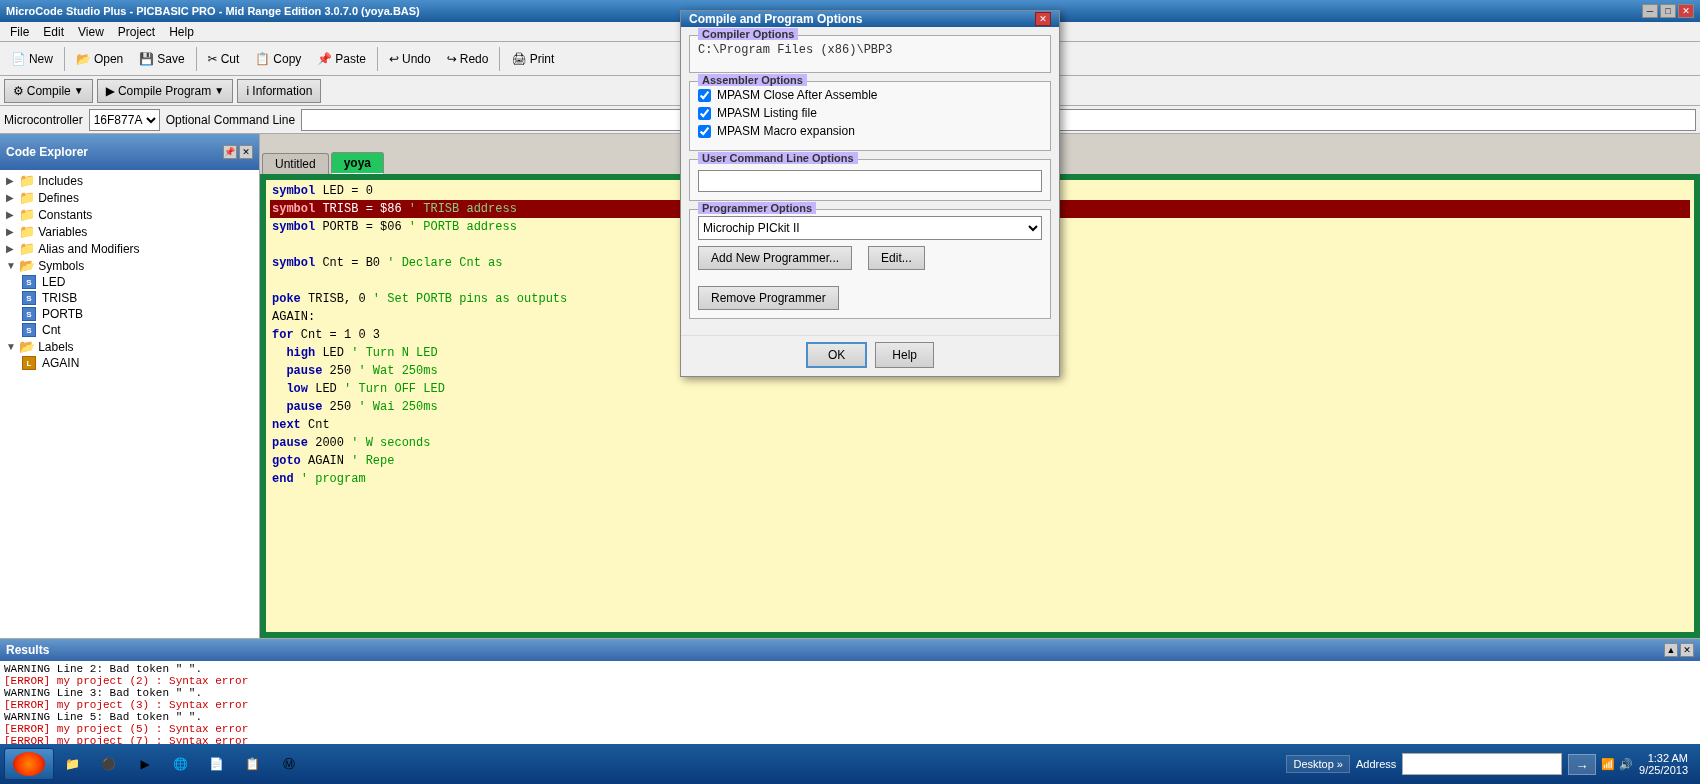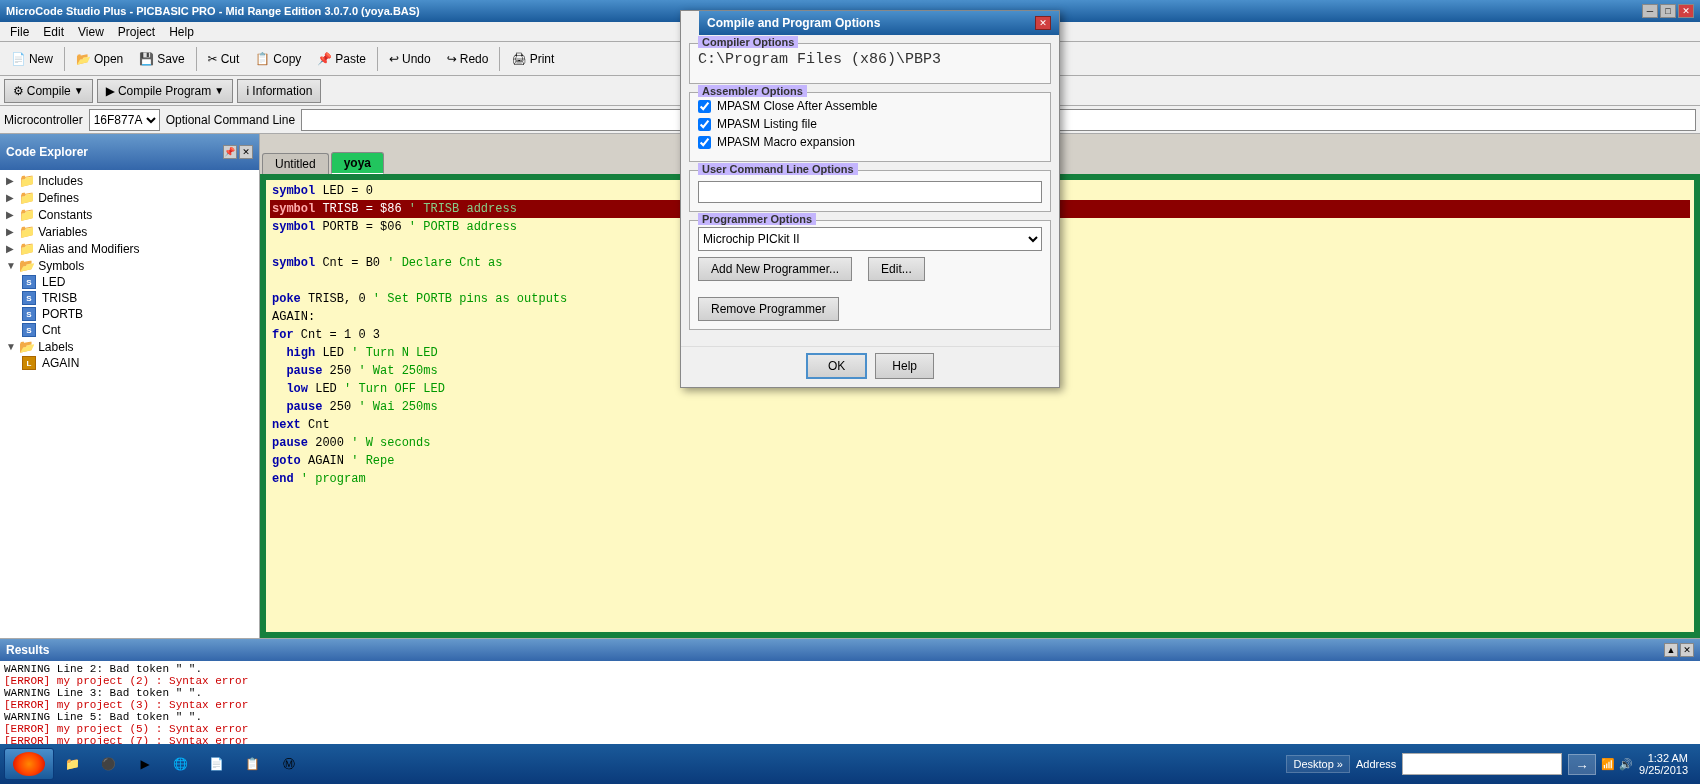--- a/index.html
+++ b/index.html
@@ -327,24 +327,23 @@
       box-shadow: 3px 3px 8px rgba(0,0,0,0.4);
       pointer-events: all;
     }
     .dialog-title {
       background: linear-gradient(to bottom, #4a8fcb, #1a5a9a);
       color: white;
       padding: 4px 8px;
       display: flex;
       align-items: center;
       justify-content: space-between;
-      height: 24px;
+      height: 16px;
       font-size: 12px;
       font-weight: bold;
-      margin-left: 18px;
     }
     .dialog-close {
       width: 16px; height: 14px;
       background: #d04040;
       border: 1px solid #802020;
       color: white;
       font-size: 9px;
       cursor: pointer;
       display: flex; align-items: center; justify-content: center;
     }
@@ -361,21 +360,21 @@
       top: -8px;
       left: 8px;
       background: #c4b5fd;
       padding: 0 4px;
       font-size: 11px;
       font-weight: bold;
       color: #333;
     }
     .path-display {
       font-family: 'Courier New', monospace;
-      font-size: 15px;
+      font-size: 12px;
       color: #333;
       margin-bottom: 6px;
       padding: 1px 0;
     }
     .section-buttons { display: flex; gap: 6px; }
     .dialog-btn {
       padding: 3px 12px;
       background: linear-gradient(to bottom, #e8e8e8, #d0d0d0);
       border: 1px solid #888;
       cursor: pointer;

